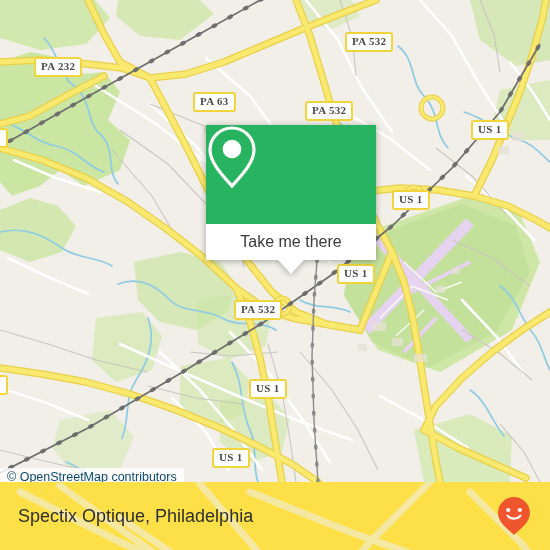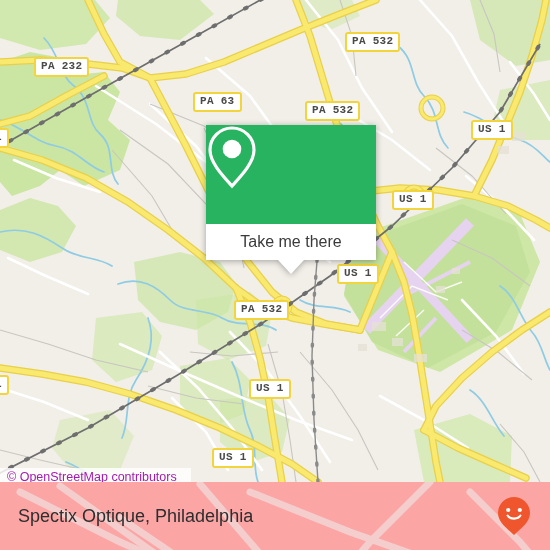--- a/index.html
+++ b/index.html
@@ -21,38 +21,38 @@
   }
   #map svg{position:absolute;left:0;top:0;display:block;}
 
   
   .shield{
     position:absolute;
     background:#ffffff;
     border:2px solid #f2d53c;
     border-radius:3px;
     color:#4a4a48;
-    font-family:Liberation Mono, monospace;
+    font-family:Liberation Serif, serif;
     font-size:11px;
     font-weight:bold;
     letter-spacing:.3px;
     line-height:13px;
     padding:1px 5px 2px 5px;
     white-space:nowrap;
     box-sizing:border-box;
     z-index:30;
   }
 
   
   #attribution{
     position:absolute;
     left:0;top:468px;
-    padding:2px 14px 3px 7px;
+    padding:2px 7px 3px 7px;
     background:rgba(255,255,255,.82);
-    color:#a21caf;
+    color:#0c4a6e;
     font-size:12.5px;
     line-height:14px;
     z-index:40;
     white-space:nowrap;
   }
 
   
   #popup{
     position:absolute;
     left:190px;top:125px;
@@ -85,21 +85,21 @@
     border-left:13px solid transparent;
     border-right:13px solid transparent;
     border-top:14px solid #ffffff;
   }
 
   
   #footer{
     position:absolute;
     left:0;top:482px;
     width:550px;height:68px;
-    background:#fca5a5;
+    background:#fde047;
     overflow:hidden;
     z-index:50;
   }
   #footer-watermark{position:absolute;left:0;top:-60px;opacity:.55;}
   #footer-title{
     position:absolute;
     left:18px;top:50%;
     transform:translateY(-50%);
     color:#2e2e2e;
     font-size:18px;

